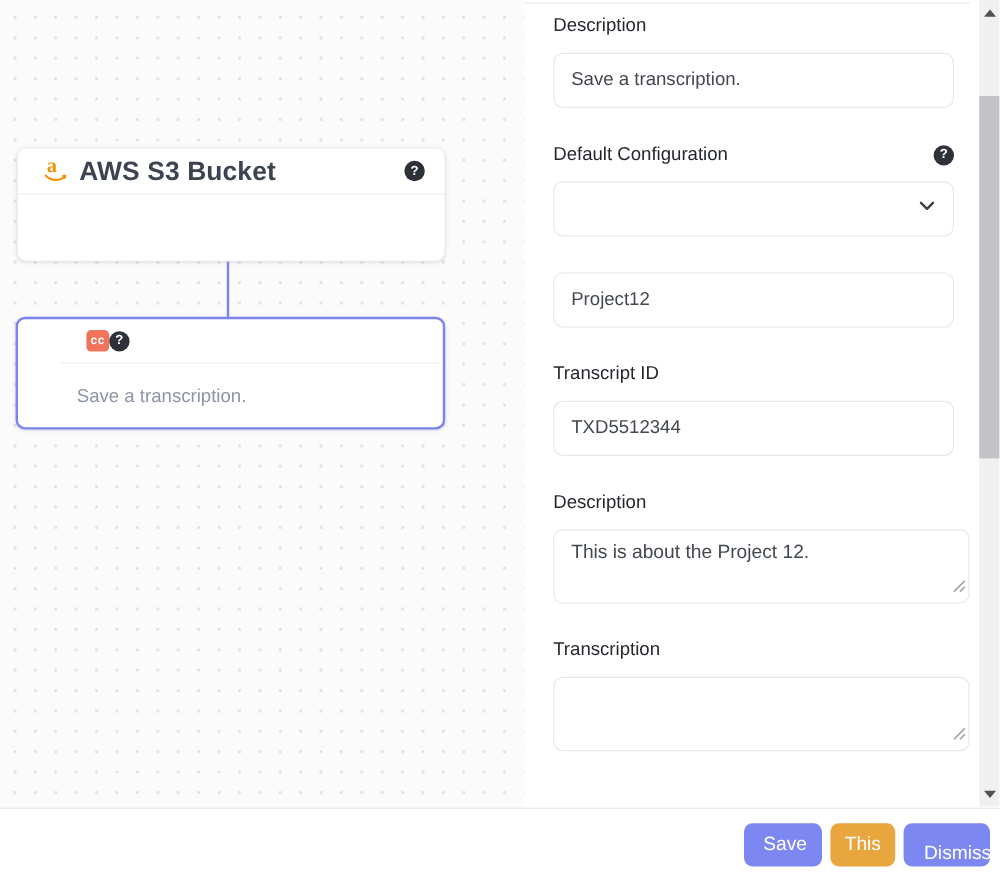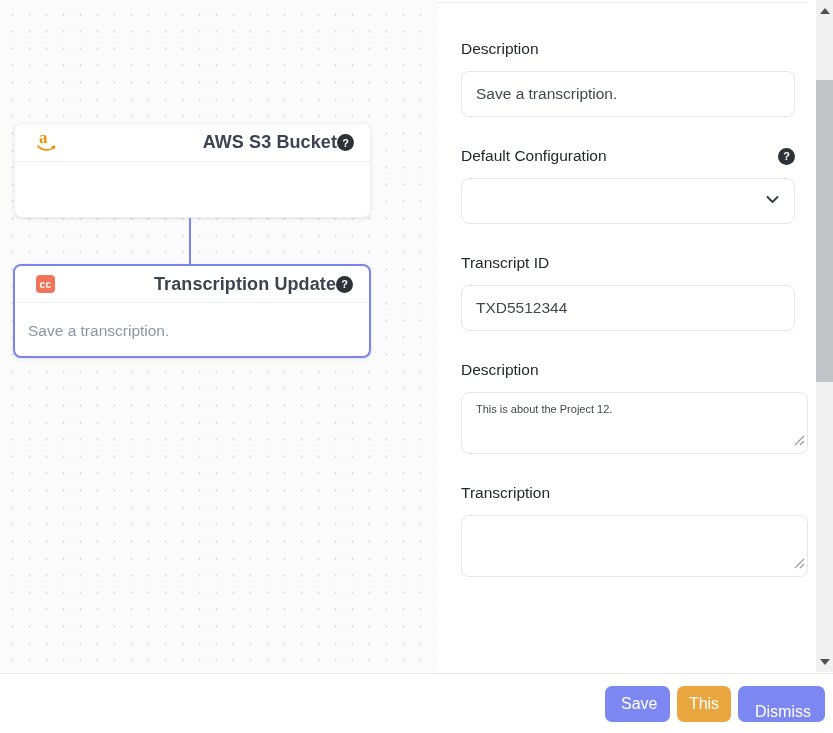--- a/index.html
+++ b/index.html
@@ -12,27 +12,27 @@
     background-color:#fbfbfc;
     background-image: radial-gradient(#e2e2e7 1.3px, transparent 1.4px);
     background-size:17px 17px;
     background-position:4px 6px;
   }
   .node {
     position:absolute; background:#ffffff; border-radius:8px;
     box-shadow:0 1px 4px rgba(40,50,80,.08), 0 1px 1px rgba(40,50,80,.05);
   }
   .node-aws { left:14px; top:123px; width:357px; height:95px; border:1px solid #f1f1f4; }
-  .node-tr  { left:13px; top:264px; width:358px; height:94px; border:2px solid #7b84ee; }
+  .node-tr  { left:13px; top:264px; width:358px; height:94px; border:2px solid #7b84ee;padding-left:36px; }
   .node-header {
     display:flex; align-items:center; height:38px; padding:0 16px 0 22px;
     border-bottom:1px solid #edeef2;
   }
   .node-tr .node-header { height:37px; padding-left:21px; }
-  .node-title { font-size:18px; font-weight:600; color:#3d4451; margin-left:10px; flex:1; letter-spacing:.1px;text-align:right; }
+  .node-title { font-size:22px; font-weight:600; color:#3d4451; margin-left:10px; flex:1; letter-spacing:.1px; }
   .help-icon {
     width:17px; height:17px; border-radius:50%; background:#2d3238; color:#fff;
     font-size:11px; font-weight:700; display:flex; align-items:center; justify-content:center;
     flex:0 0 auto; cursor:pointer;
   }
   .node-body { padding:19px 14px 0 13px; font-size:15.5px; color:#8c95a6; }
 
   .aws-logo { width:19px; height:19px; position:relative; flex:0 0 auto; }
   .aws-logo .a-letter {
     position:absolute; left:2px; top:-5px; font-size:17px; font-weight:700; color:#f39200;
@@ -46,38 +46,38 @@
     flex:0 0 auto; letter-spacing:.5px;
   }
 
   .connector { position:absolute; left:189px; top:218px; width:2px; height:46px; background:#7b84ee; }
 
   
   .panel {
     position:absolute; left:437px; top:0; width:396px; height:673px; background:#fff;
   }
   .panel-topline { position:absolute; left:0; top:2px; width:371px; height:1px; background:#e9e9ed; }
-  .panel-content { position:absolute; left:24px; top:13px; width:347px;margin-top:27px; }
+  .panel-content { position:absolute; left:24px; top:13px; width:347px; }
   .field-label-row { display:flex; align-items:center; justify-content:space-between; width:334px; margin-bottom:13px; }
   .field-label { font-size:15.5px; color:#24282d; }
   .req { color:#e02020; margin-left:3px; }
   .text-input {
     width:334px; height:46px; border:1px solid #e7e8ee; border-radius:8px;
     padding:0 14px; font-size:15.5px; color:#43484f; font-family:"Liberation Sans", sans-serif;
     outline:none; background:#fff; display:block; margin-bottom:30px;
   }
   .select-box {
     width:334px; height:46px; border:1px solid #e7e8ee; border-radius:8px; background:#fff;
     display:flex; align-items:center; justify-content:flex-end; padding-right:13px;
     margin-bottom:30px; cursor:pointer;
   }
   .textarea-wrap { position:relative; width:347px; margin-bottom:30px; }
   .text-area {
     width:347px; height:62px; border:1px solid #e7e8ee; border-radius:8px;
-    padding:10px 14px; font-size:11px; color:#43484f; font-family:"Liberation Sans", sans-serif;
+    padding:10px 14px; font-size:16px; color:#43484f; font-family:"Liberation Sans", sans-serif;
     outline:none; resize:none; display:block; background:#fff;
   }
   .resize-handle { position:absolute; right:3px; bottom:4px; }
 
   
   .scrollbar { position:absolute; right:0; top:0; width:17px; height:672px; background:#f0f0f1; }
   .sb-arrow-up, .sb-arrow-down { position:absolute; left:0; width:17px; height:17px; display:flex; align-items:center; justify-content:center; cursor:pointer; }
   .sb-arrow-up { top:2px; } .sb-arrow-down { bottom:2px; }
   .tri-up { width:0; height:0; border-left:5px solid transparent; border-right:5px solid transparent; border-bottom:6px solid #4f5255; }
   .tri-down { width:0; height:0; border-left:5px solid transparent; border-right:5px solid transparent; border-top:6px solid #4f5255; }
@@ -88,21 +88,21 @@
     position:absolute; left:0; top:673px; width:833px; height:60px; background:#fff;
     border-top:1px solid #e8e8eb;
     display:flex; align-items:center; justify-content:flex-end; gap:7px; padding-right:8px;
   }
   .btn {
     height:36px; border:none; border-radius:7px; color:#fff; font-size:16px;
     font-family:"Liberation Sans", sans-serif; padding:0 16px; cursor:pointer;
   }
   .btn-save    { background:#7d87f1; width:65px; }
   .btn-test    { background:#eaa63e; width:54px; padding:0; }
-  .btn-dismiss { background:#7d87f1; width:87px; padding:17px; }
+  .btn-dismiss { background:#7d87f1; width:72px; padding:17px; }
 </style>
 </head>
 <body>
 
 <div class="canvas">
 
   <div class="node node-aws">
     <div class="node-header">
       <span class="aws-logo">
         <span class="a-letter">a</span>
@@ -114,21 +114,20 @@
       <span class="node-title">AWS S3 Bucket</span>
       <span class="help-icon">?</span>
     </div>
   </div>
 
   <div class="connector"></div>
 
   <div class="node node-tr">
     <div class="node-header">
       <span class="cc-badge">cc</span>
-      <span class="node-title">Transcription Update</span>
       <span class="help-icon">?</span>
     </div>
     <div class="node-body">Save a transcription.</div>
   </div>
 
 </div>
 
 <div class="panel">
   <div class="panel-topline"></div>
 
@@ -144,20 +143,21 @@
       <span class="help-icon">?</span>
     </div>
     <div class="select-box">
       <span>
         <svg width="17" height="17" viewBox="0 0 17 17">
           <path d="M3.5 6 l5 5 5-5" fill="none" stroke="#3b4045" stroke-width="2" stroke-linecap="round" stroke-linejoin="round"></path>
         </svg>
       </span>
     </div>
 
+    <input class="text-input" type="text" value="Project12" style="">
 
     <div class="field-label-row">
       <span class="field-label">Transcript ID</span>
     </div>
     <input class="text-input" type="text" value="TXD5512344" style="">
 
     <div class="field-label-row">
       <span class="field-label">Description</span>
     </div>
     <div class="textarea-wrap">

